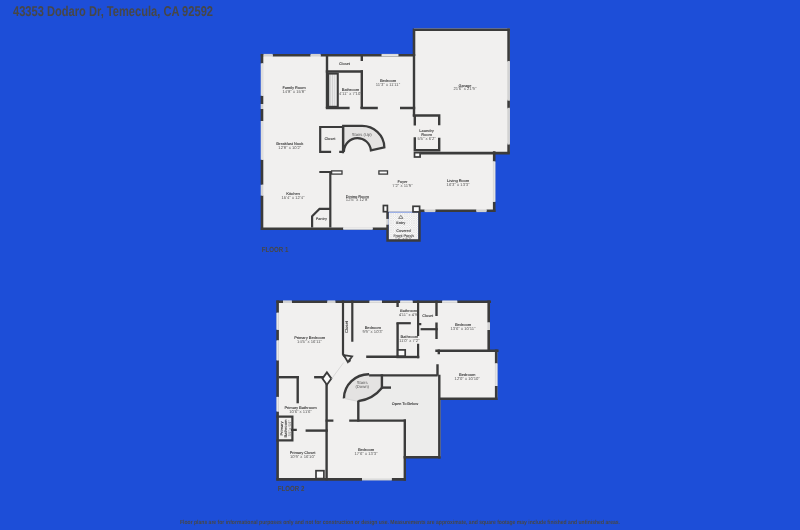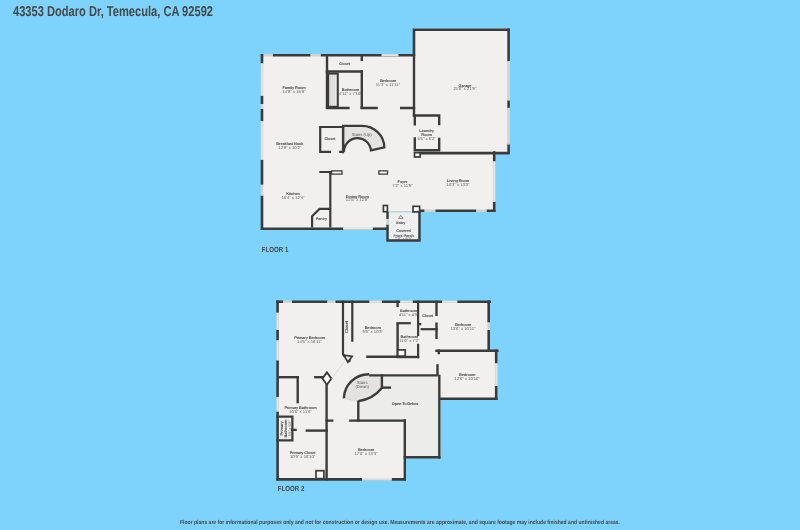--- a/index.html
+++ b/index.html
@@ -1,16 +1,16 @@
 <!DOCTYPE html>
 <html><head>
 <meta charset="utf-8">
 <style>
   html,body{margin:0;padding:0;background:#ffffff;}
-  .page{position:relative;width:800px;height:530px;background:#7dd3fc;overflow:hidden;
+  .page{position:relative;width:800px;height:530px;background:#1d4ed8;overflow:hidden;
         font-family:"Liberation Sans", sans-serif;}
   svg{position:absolute;left:0;top:0;transform:translateZ(0);}
   text{font-family:"Liberation Sans", sans-serif;fill:#474747;text-rendering:geometricPrecision;}
   .rn{font-weight:700;fill:#404040;letter-spacing:-0.12px;}
   .rd{font-weight:400;fill:#555555;}
 </style>
 </head>
 <body>
 <div class="page">
 <svg width="800" height="530" viewBox="0 0 800 530">

